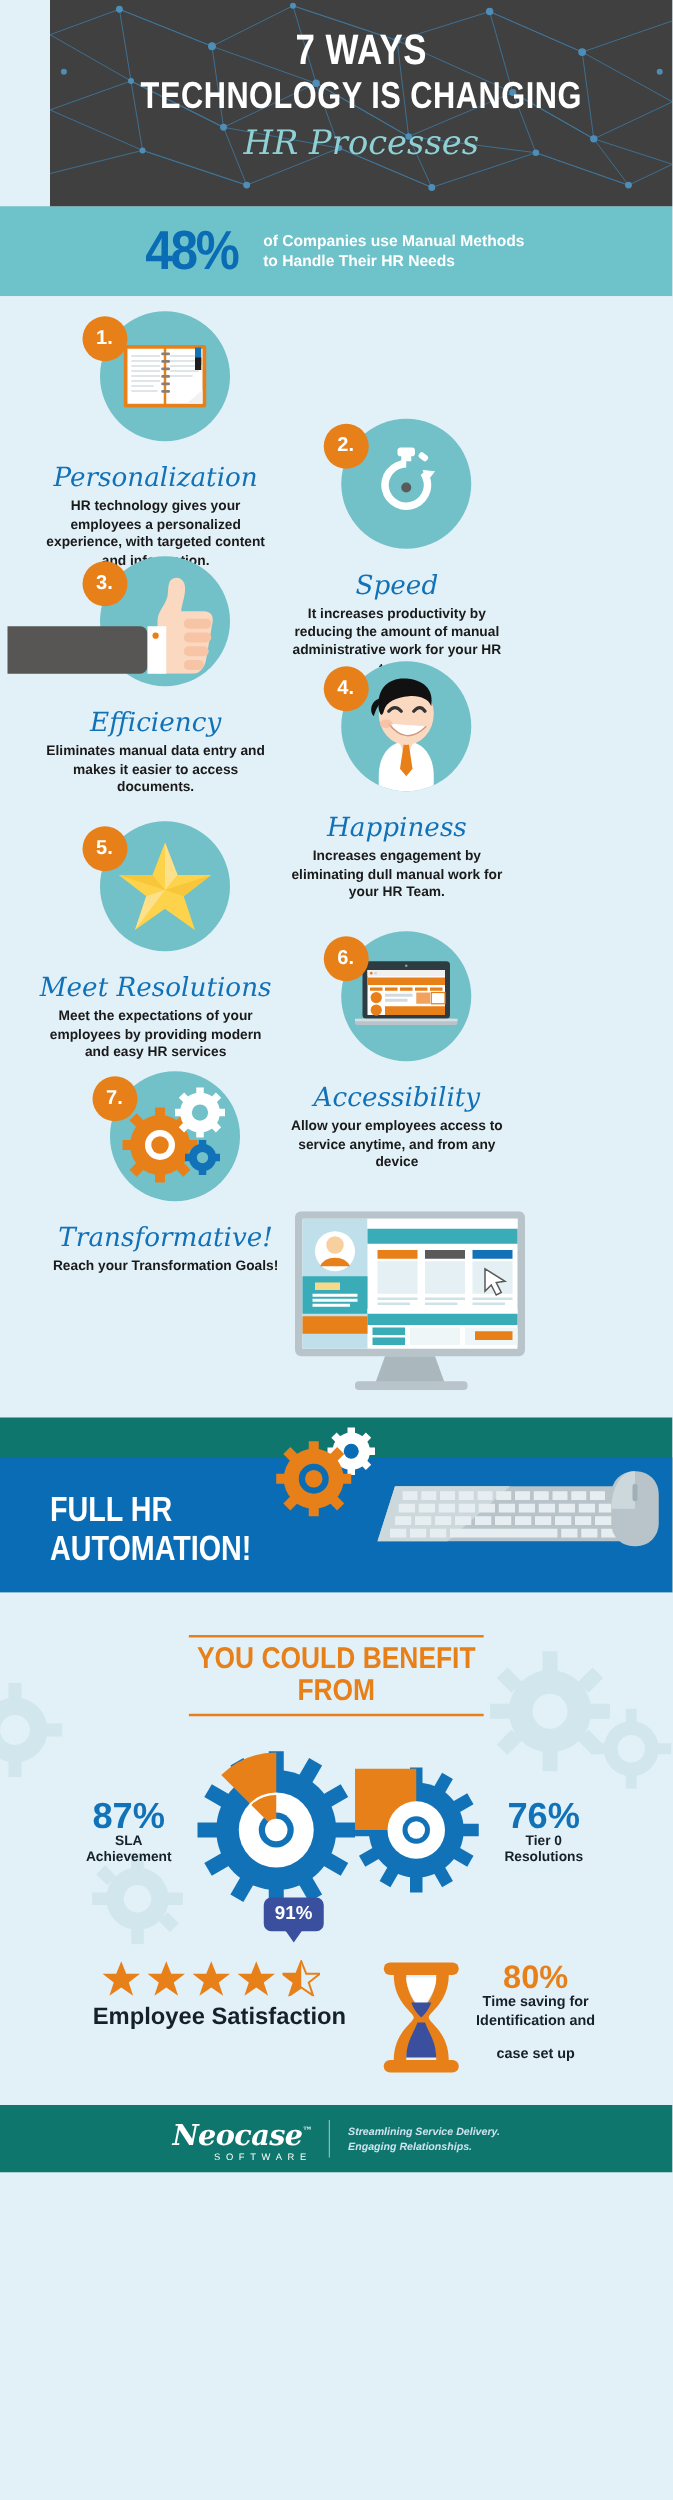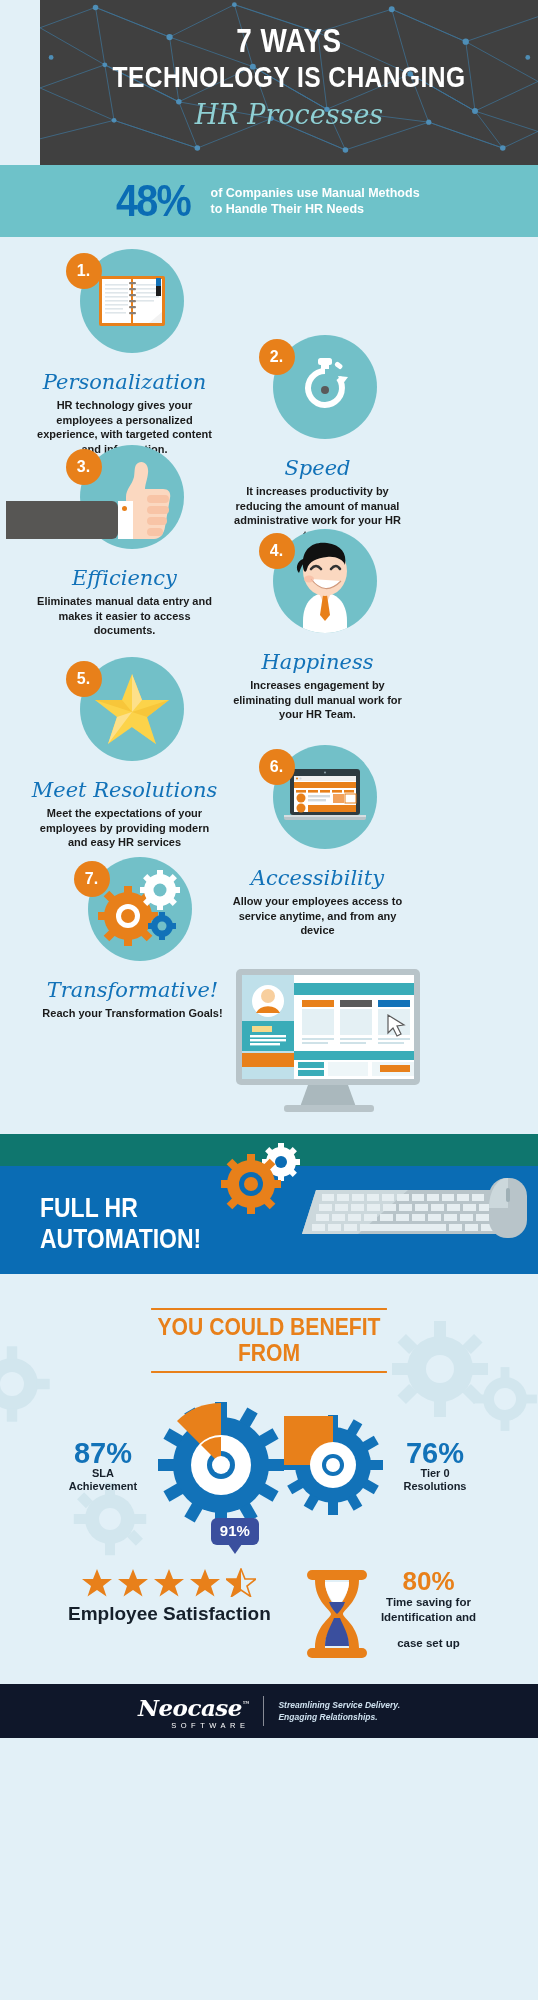--- a/index.html
+++ b/index.html
@@ -209,21 +209,21 @@
   }
 
   .row-bottom {
     position: relative; z-index: 3;
     display: flex;
     align-items: flex-start;
     justify-content: center;
     gap: 26px;
     padding: 6px 18px 10px 18px;
   }
-  .stars-block { text-align: center; position: relative; width: 215px; }
+  .stars-block { text-align: right; position: relative; width: 215px; }
   .bubble {
     position: absolute;
     right: 18px; top: -42px;
     background: #3a4f9e;
     color: #fff;
     font-size: 15px;
     font-weight: 700;
     padding: 4px 9px 5px 9px;
     border-radius: 6px;
     line-height: 18px;
@@ -255,21 +255,21 @@
   .hour-sub {
     color: #16202b;
     font-size: 11.5px;
     font-weight: 700;
     line-height: 14.5px;
     margin-top: 1px;
   }
 
   
   .footer {
-    background: #0f172a;
+    background: #0f766e;
     height: 54px;
     display: flex;
     align-items: center;
     justify-content: center;
     gap: 14px;
   }
   .logo-wrap { text-align: right; position: relative; }
   .logo-main {
     color: #ffffff;
     font-family: "DejaVu Serif", serif;

